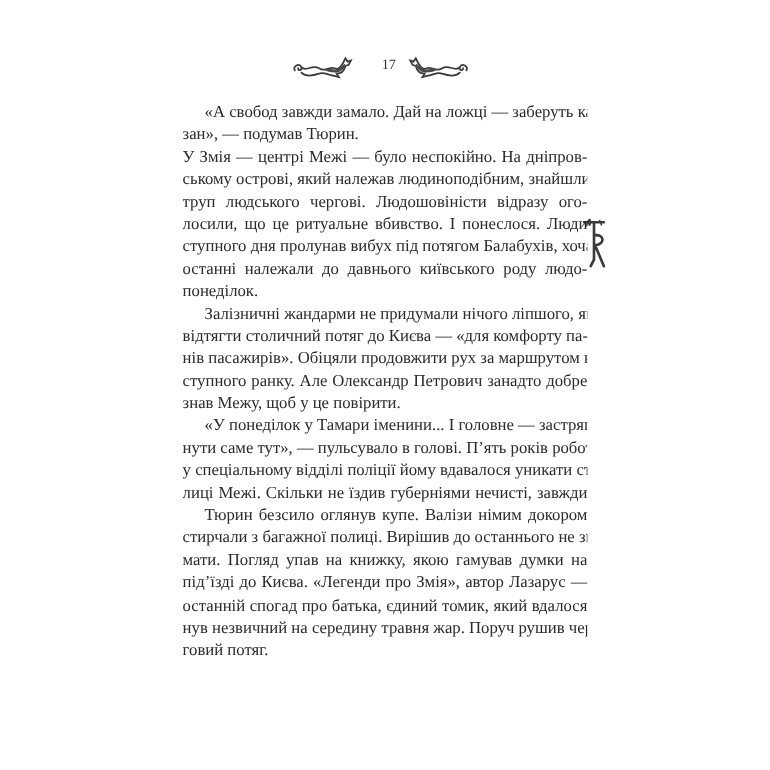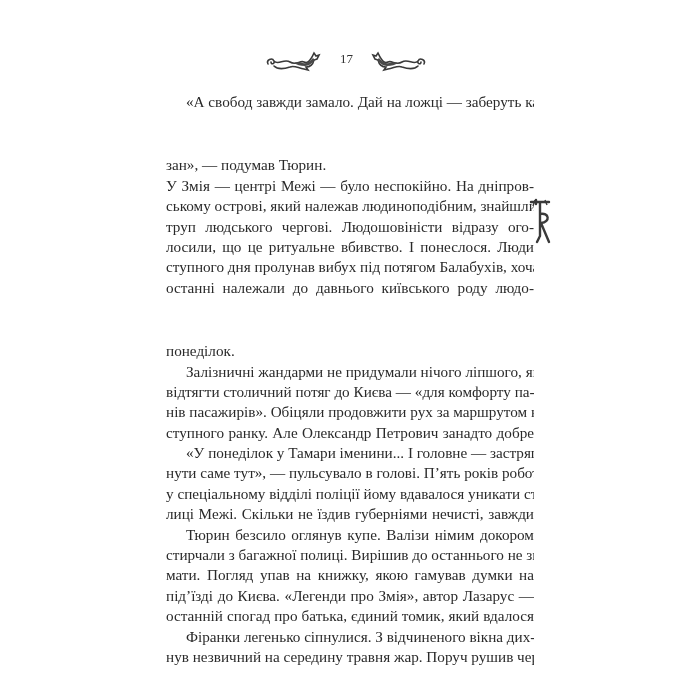--- a/index.html
+++ b/index.html
@@ -28,21 +28,21 @@
       width: 58px;
       height: 24px;
     }
     .dragon-left { left: 264px; }
     .dragon-right { left: 370px; }
     .page-number {
       position: absolute;
       left: 340px;
       top: 5px;
       width: 20px;
-      text-align: left;
+      text-align: right;
       font-size: 13px;
       color: #333;
     }
     .text-block {
       position: absolute;
       left: 166px;
       top: 92px;
       width: 368px;
       font-size: 15.2px;
       line-height: 20.4px;
@@ -51,21 +51,21 @@
     }
     .line {
       display: block;
       white-space: nowrap;
       text-align: justify;
       text-align-last: justify;
       height: 20.4px;
       overflow: hidden;
     }
     .line.indent { padding-left: 20px; }
-    .line.last { text-align-last: left; margin-top: 43px; }
+    .line.last { text-align-last: left; }
     .side-mark {
       position: absolute;
       left: 527px;
       top: 196px;
       width: 28px;
       height: 50px;
     }
   </style>
 </head>
 <body>
@@ -97,28 +97,28 @@
   <span class="line">труп людського чергові. Людошовіністи відразу ого-</span>
   <span class="line">лосили, що це ритуальне вбивство. І понеслося. Люди</span>
   <span class="line">ступного дня пролунав вибух під потягом Балабухів, хоча</span>
   <span class="line">останні належали до давнього київського роду людо-</span>
   <span class="line last">понеділок.</span>
 
   <span class="line indent">Залізничні жандарми не придумали нічого ліпшого, як</span>
   <span class="line">відтягти столичний потяг до Києва — «для комфорту па-</span>
   <span class="line">нів пасажирів». Обіцяли продовжити рух за маршрутом на-</span>
   <span class="line">ступного ранку. Але Олександр Петрович занадто добре</span>
+  <span class="line last">знав Межу, щоб у це повірити.</span>
 
   <span class="line indent">«У понеділок у Тамари іменини... І головне — застряг-</span>
   <span class="line">нути саме тут», — пульсувало в голові. П’ять років роботи</span>
   <span class="line">у спеціальному відділі поліції йому вдавалося уникати сто-</span>
   <span class="line">лиці Межі. Скільки не їздив губерніями нечисті, завжди</span>
 
   <span class="line indent">Тюрин безсило оглянув купе. Валізи німим докором</span>
   <span class="line">стирчали з багажної полиці. Вирішив до останнього не зні-</span>
   <span class="line">мати. Погляд упав на книжку, якою гамував думки на</span>
   <span class="line">під’їзді до Києва. «Легенди про Змія», автор Лазарус —</span>
   <span class="line">останній спогад про батька, єдиний томик, який вдалося</span>
 
-  <span class="line indent">Фіранки легенько сіпнулися. З відчиненого вікна дих-</span>
   <span class="line">нув незвичний на середину травня жар. Поруч рушив чер-</span>
   <span class="line last">говий потяг.</span>
 </div>
 
 </body></html>

